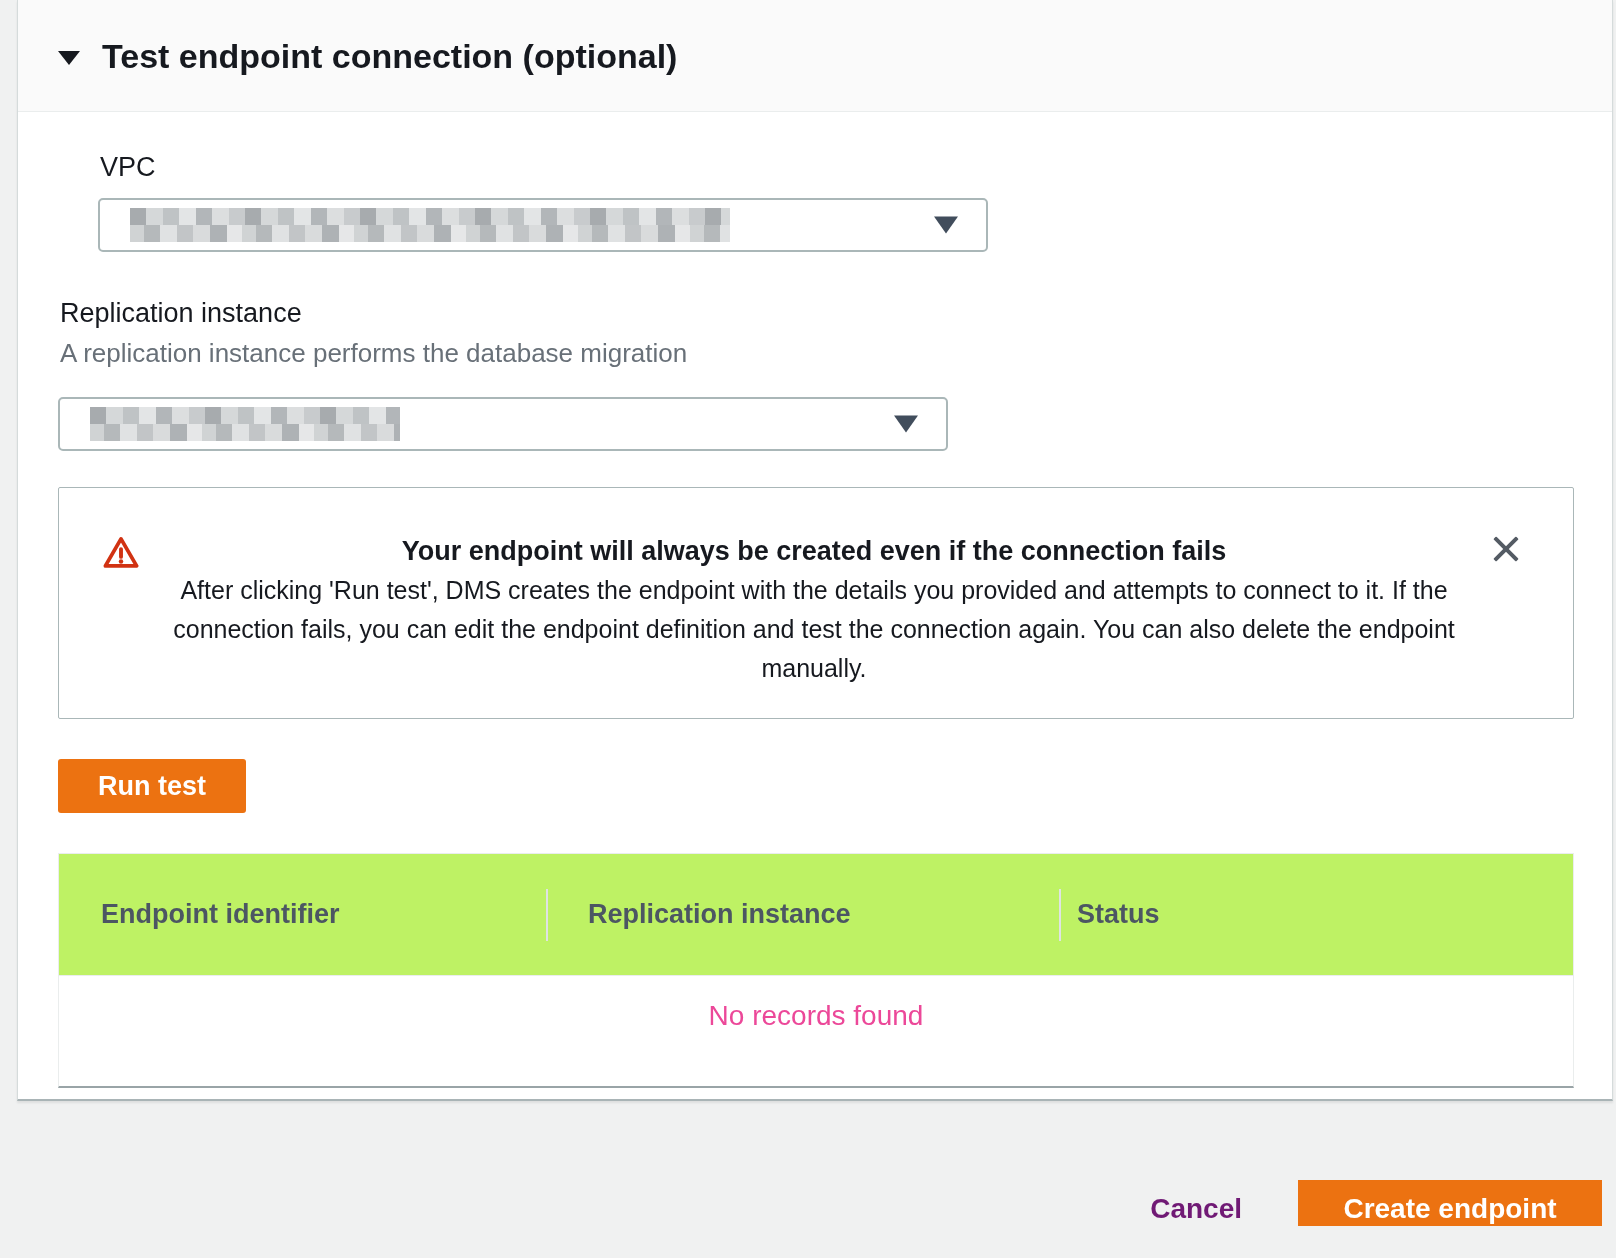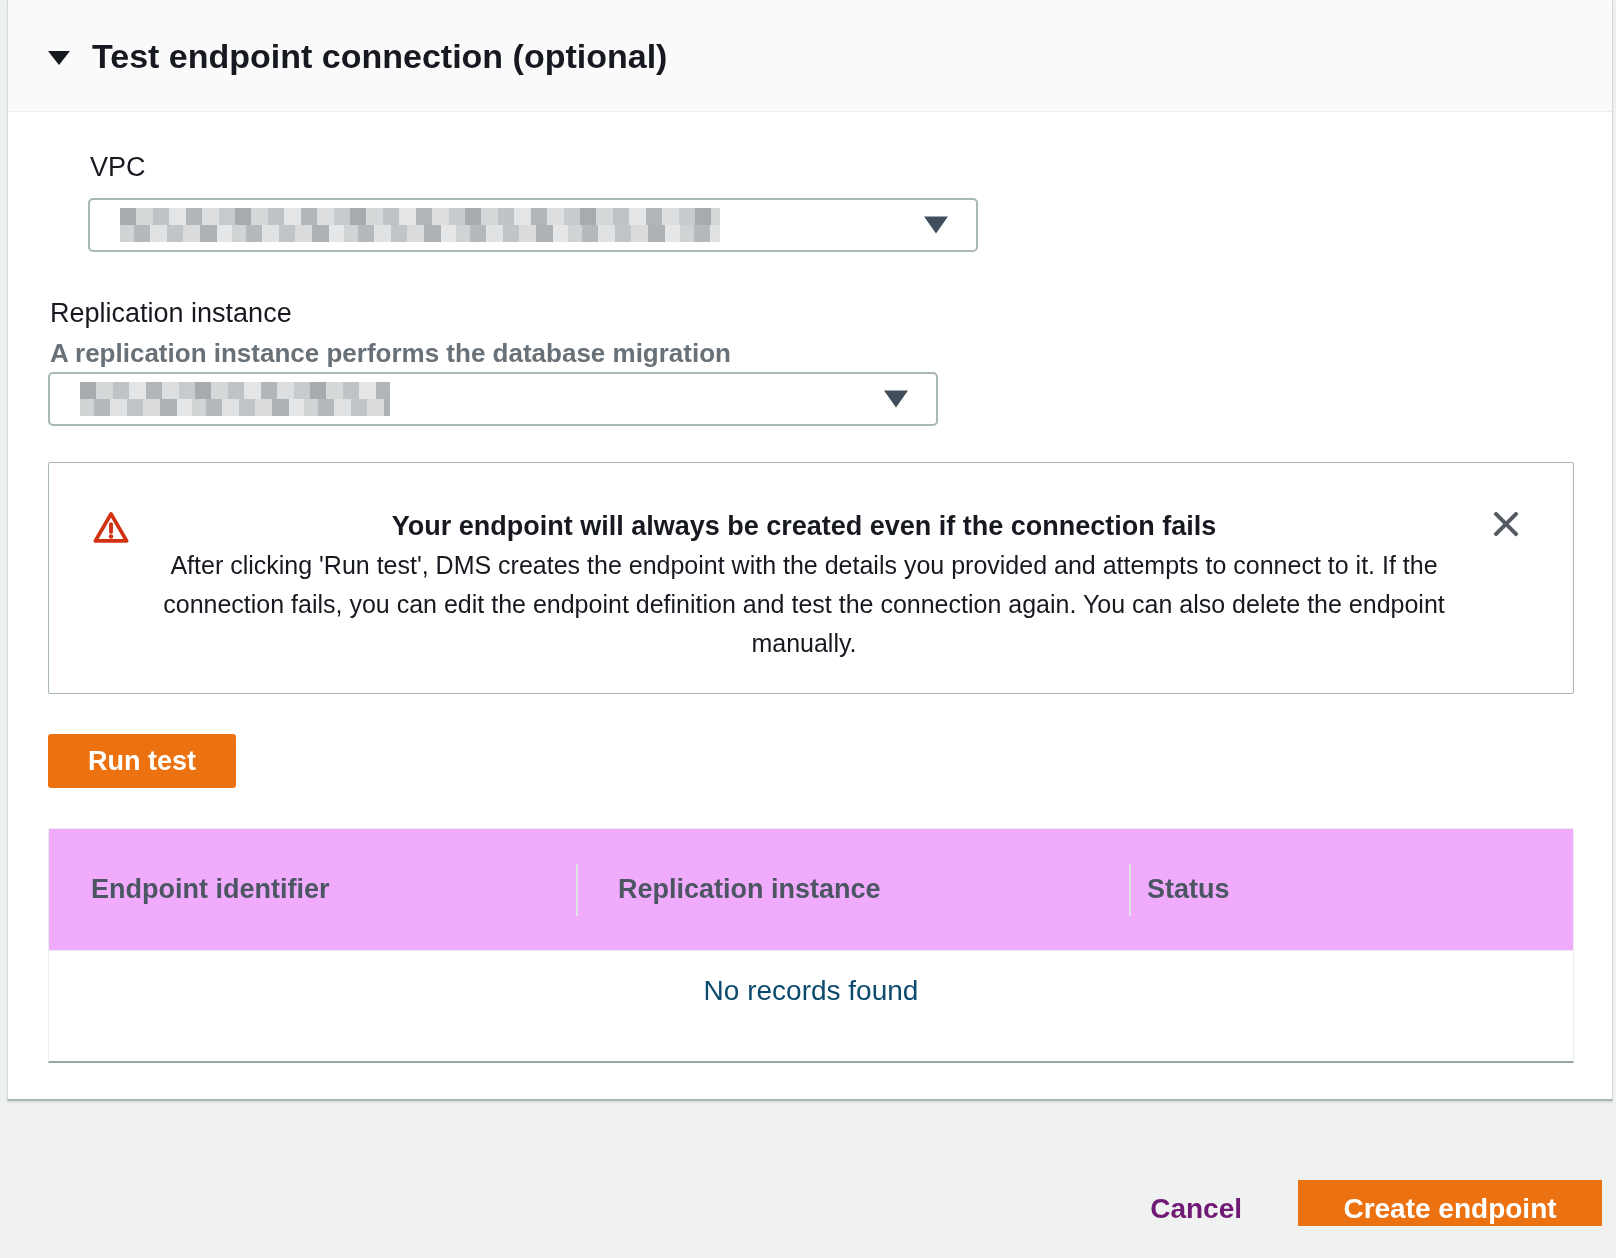--- a/index.html
+++ b/index.html
@@ -7,21 +7,21 @@
   body {
     width:1616px; height:1258px; position:relative; overflow:hidden;
     background:#f0f1f1;
     font-family:"Liberation Sans", sans-serif;
     color:#16191f;
     -webkit-font-smoothing:antialiased;
   }
 
   
   .card {
-    position:absolute; left:7px; right:3px; top:0; height:1101px;
+    position:absolute; left:17px; right:3px; top:0; height:1101px;
     background:#fff;
     border:1px solid #d5dbdb; border-top:0;
     border-bottom:2px solid #a9b4b6;
     box-shadow:0 2px 2px rgba(0,0,0,.08);
   }
   .card-header {
     height:112px; background:#fafafa; border-bottom:1px solid #eaeded;
     display:flex; align-items:center; padding:0 40px; gap:22px; cursor:pointer;
   }
   .caret-section {
@@ -29,21 +29,21 @@
     border-left:11px solid transparent; border-right:11px solid transparent;
     border-top:14px solid #16191f;
     margin-top:4px;
   }
   .section-title { font-size:34px; font-weight:700; margin:0; line-height:1; }
 
   .card-body { padding:38px 38px 0 40px; }
 
   
   .field-label { font-size:27px; line-height:34px; margin:0 0 14px 2px; }
-  .field-desc  { font-size:26px; line-height:30px; color:#687078; margin:-6px 0 4px 2px;font-weight:bold; }
+  .field-desc  { font-size:26px; line-height:30px; color:#687078; margin:-6px 0 29px 2px; }
   .select {
     width:890px; height:54px; background:#fff;
     border:2px solid #aab7b8; border-radius:5px;
     display:flex; align-items:center; padding:0 30px;
     position:relative; cursor:pointer;
   }
   .caret-select {
     position:absolute; right:28px; top:50%; transform:translateY(-50%);
     width:0; height:0;
     border-left:12px solid transparent; border-right:12px solid transparent;
@@ -91,34 +91,34 @@
   }
   .run-test { margin-top:40px; }
 
   
   .results-table {
     margin-top:40px;
     border:1px solid #eaeded; border-bottom:2px solid #99a4a7;
   }
   .thead {
     display:flex; align-items:center;
-    height:122px; background:#f0abfc; border-bottom:1px solid #eaeded;gap:40px;
+    height:122px; background:#bef264; border-bottom:1px solid #eaeded;
   }
   .th {
     padding-left:42px; font-size:27px; font-weight:700; color:#4c5663;
     position:relative; height:100%; display:flex; align-items:center;
   }
   .th + .th::before {
     content:""; position:absolute; left:0; top:50%; transform:translateY(-50%);
     width:2px; height:52px; background:#dfe3e3;
   }
   .th-1 { width:487px; } .th-2 { width:513px; } .th-3 { width:245px;padding-left:18px; } .th-4 { flex:1; }
   .tbody-empty {
     height:110px; padding-top:24px; text-align:center;
-    font-size:28px; color:#0c4a6e; background:#fff;
+    font-size:28px; color:#ec4899; background:#fff;
   }
 
   
   .cancel-btn {
     position:absolute; top:1180px; right:374px; height:58px;
     background:none; border:0; padding:0; cursor:pointer;
     font-family:inherit; font-size:28px; font-weight:700; color:#701a75; line-height:58px;
   }
   .create-btn {
     position:absolute; top:1180px; right:14px; width:304px; height:46px;

